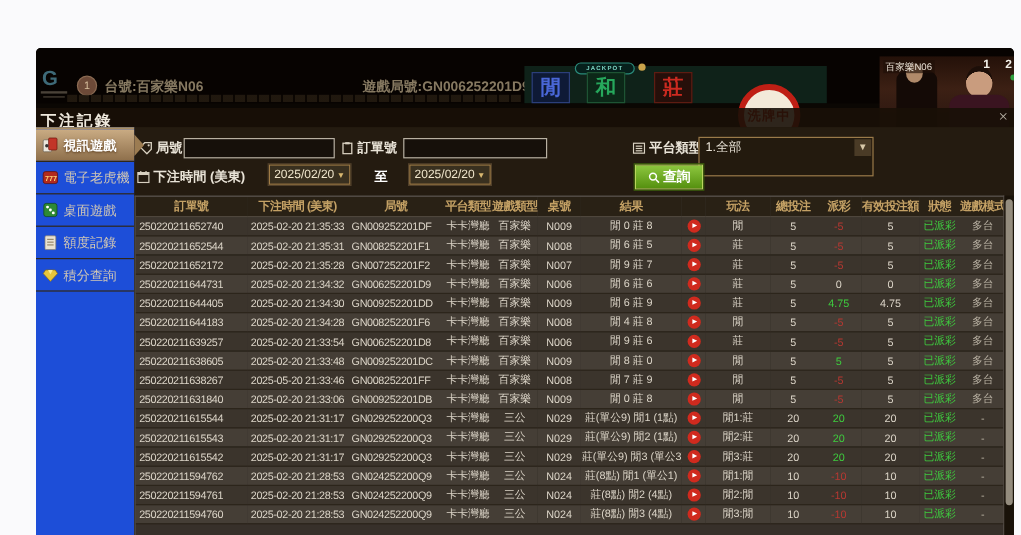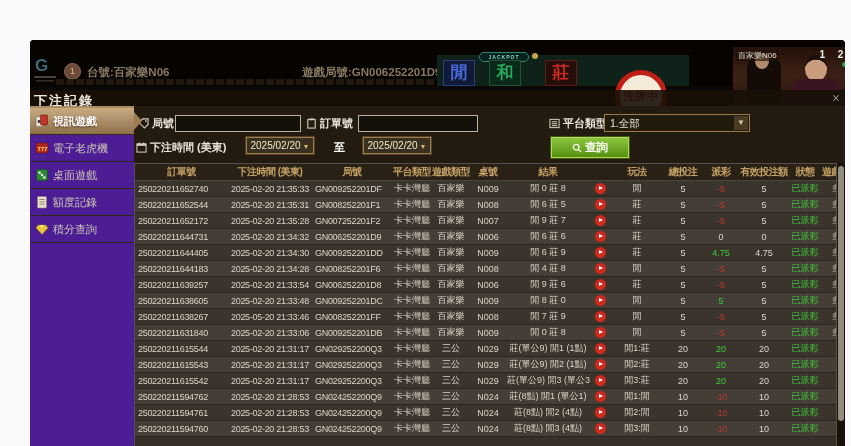--- a/index.html
+++ b/index.html
@@ -39,41 +39,41 @@
   .bead-dots{position:absolute;right:10px;top:15px;display:flex;gap:9px;z-index:2;}
   .bead-dots i{width:5px;height:5px;border-radius:50%;background:#2e9e3e;display:block;}
 
   
   .titlebar{position:absolute;left:0;top:50px;width:100%;height:20px;background:rgba(24,16,7,.9);z-index:2;font-family:Liberation Serif, serif;}
   .modal-title{position:absolute;left:4px;top:2px;font-size:13px;color:#efe9dd;font-weight:bold;letter-spacing:2px;}
   .close{position:absolute;right:5px;top:1px;font-size:14px;color:#b8b2a6;cursor:pointer;}
 
   
   .mbody{position:absolute;left:0;top:66px;width:100%;height:340px;z-index:3;display:flex;background:#221a10;}
-  .sidebar{width:104px;background:#4c1d95;border-top:2px solid #a98e62;flex:none;}
+  .sidebar{width:82px;background:#1d4ed8;border-top:2px solid #a98e62;flex:none;}
   .side-item{height:26px;display:flex;align-items:center;padding-left:5px;gap:4px;border-bottom:1px solid #302718;
     color:#cfc6b4;font-size:11px;position:relative;cursor:pointer;white-space:nowrap;}
   .side-item .sicon{flex:none;width:14px;height:14px;display:block;}
   .side-item.active{background:linear-gradient(#c9ab83,#8e6f4b);color:#fff;font-weight:bold;text-shadow:0 1px 2px rgba(60,30,0,.7);}
   .side-item.active::after{content:"";position:absolute;right:-8px;top:50%;transform:translateY(-50%);
     border-top:9px solid transparent;border-bottom:9px solid transparent;border-left:8px solid #9c7c52;z-index:4;}
 
   .main{flex:1;position:relative;background:#241b10;overflow:hidden;}
   .filters{position:absolute;left:0;top:0;right:0;height:57px;}
   .flabel{position:absolute;font-size:11px;font-weight:bold;color:#e9e3d7;display:flex;align-items:center;gap:3px;white-space:nowrap;}
   .flabel svg{display:block;}
   .finput{position:absolute;height:15px;background:#16100a;border:1px solid #b9b1a2;color:#e8e2d6;font-size:10px;padding:0 3px;outline:none;}
-  .pselect{position:absolute;left:470px;top:8px;width:146px;height:18px;background:#231a0e;border:1px solid #9a7a4a;
+  .pselect{position:absolute;left:470px;top:8px;width:146px;height:33px;background:#231a0e;border:1px solid #9a7a4a;
     color:#e8e2d6;font-size:10.5px;line-height:17px;padding-left:5px;box-sizing:border-box;cursor:pointer;}
   .pselect .dd{position:absolute;right:1px;top:1px;width:14px;height:14px;background:#4a3b26;color:#d8c8a8;font-size:8px;text-align:center;line-height:14px;}
   .dsel{position:absolute;top:31px;width:68px;height:17px;background:#39301f;border:1px solid #a07c46;outline:1px solid #51402a;
     color:#f0e6cc;font-size:10px;line-height:16px;text-align:center;box-sizing:border-box;cursor:pointer;}
   .dsel .da{font-size:7px;color:#d8b871;margin-left:2px;}
   .tolabel{position:absolute;left:200px;top:34px;font-size:11px;font-weight:bold;color:#fff;}
-  .search-btn{position:absolute;left:417px;top:31px;width:78px;height:21px;background:linear-gradient(#8cc63e,#55900f);
+  .search-btn{position:absolute;left:417px;top:31px;width:57px;height:21px;background:linear-gradient(#8cc63e,#55900f);
     border:1px solid #b9d45e;outline:1px solid #3a5c0c;color:#fff;font-size:11.5px;font-weight:bold;
     display:flex;align-items:center;justify-content:center;gap:3px;cursor:pointer;box-sizing:border-box;}
 
   
   .table-wrap{position:absolute;left:0;top:57px;right:8px;bottom:0;border:1px solid #57504a;border-bottom:none;background:#37302a;overflow:hidden;}
   table{width:100%;border-collapse:collapse;table-layout:fixed;}
   th{height:16px;background:#292115;color:#c4a165;font-size:10px;font-weight:bold;border-bottom:1px solid #4e463c;
      white-space:nowrap;overflow:hidden;padding:0;letter-spacing:-0.5px;}
   td{height:15px;font-size:9px;color:#dcd5c8;text-align:center;white-space:nowrap;overflow:hidden;padding:0 1px;border-bottom:1px solid #2c251b;}
   tbody tr:nth-child(odd) td{background:#3b342c;}

